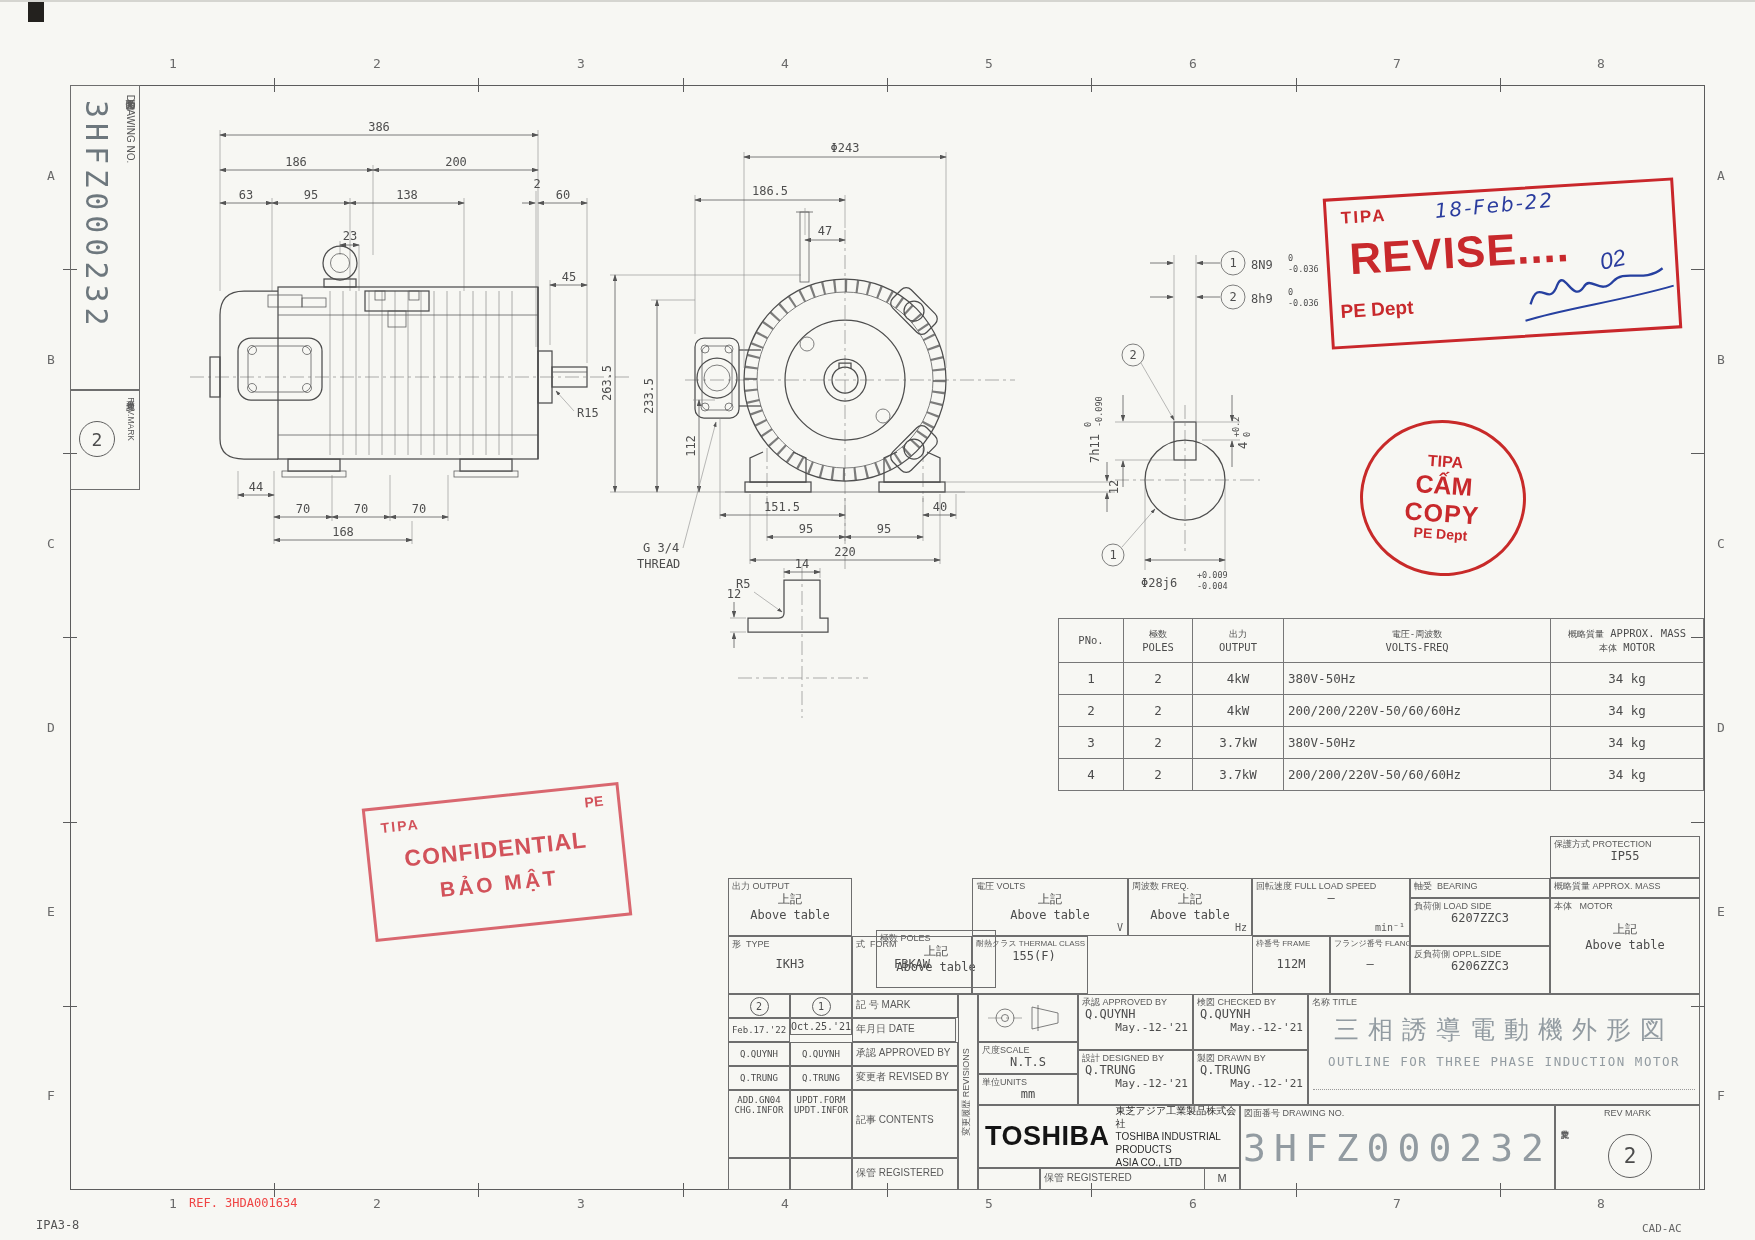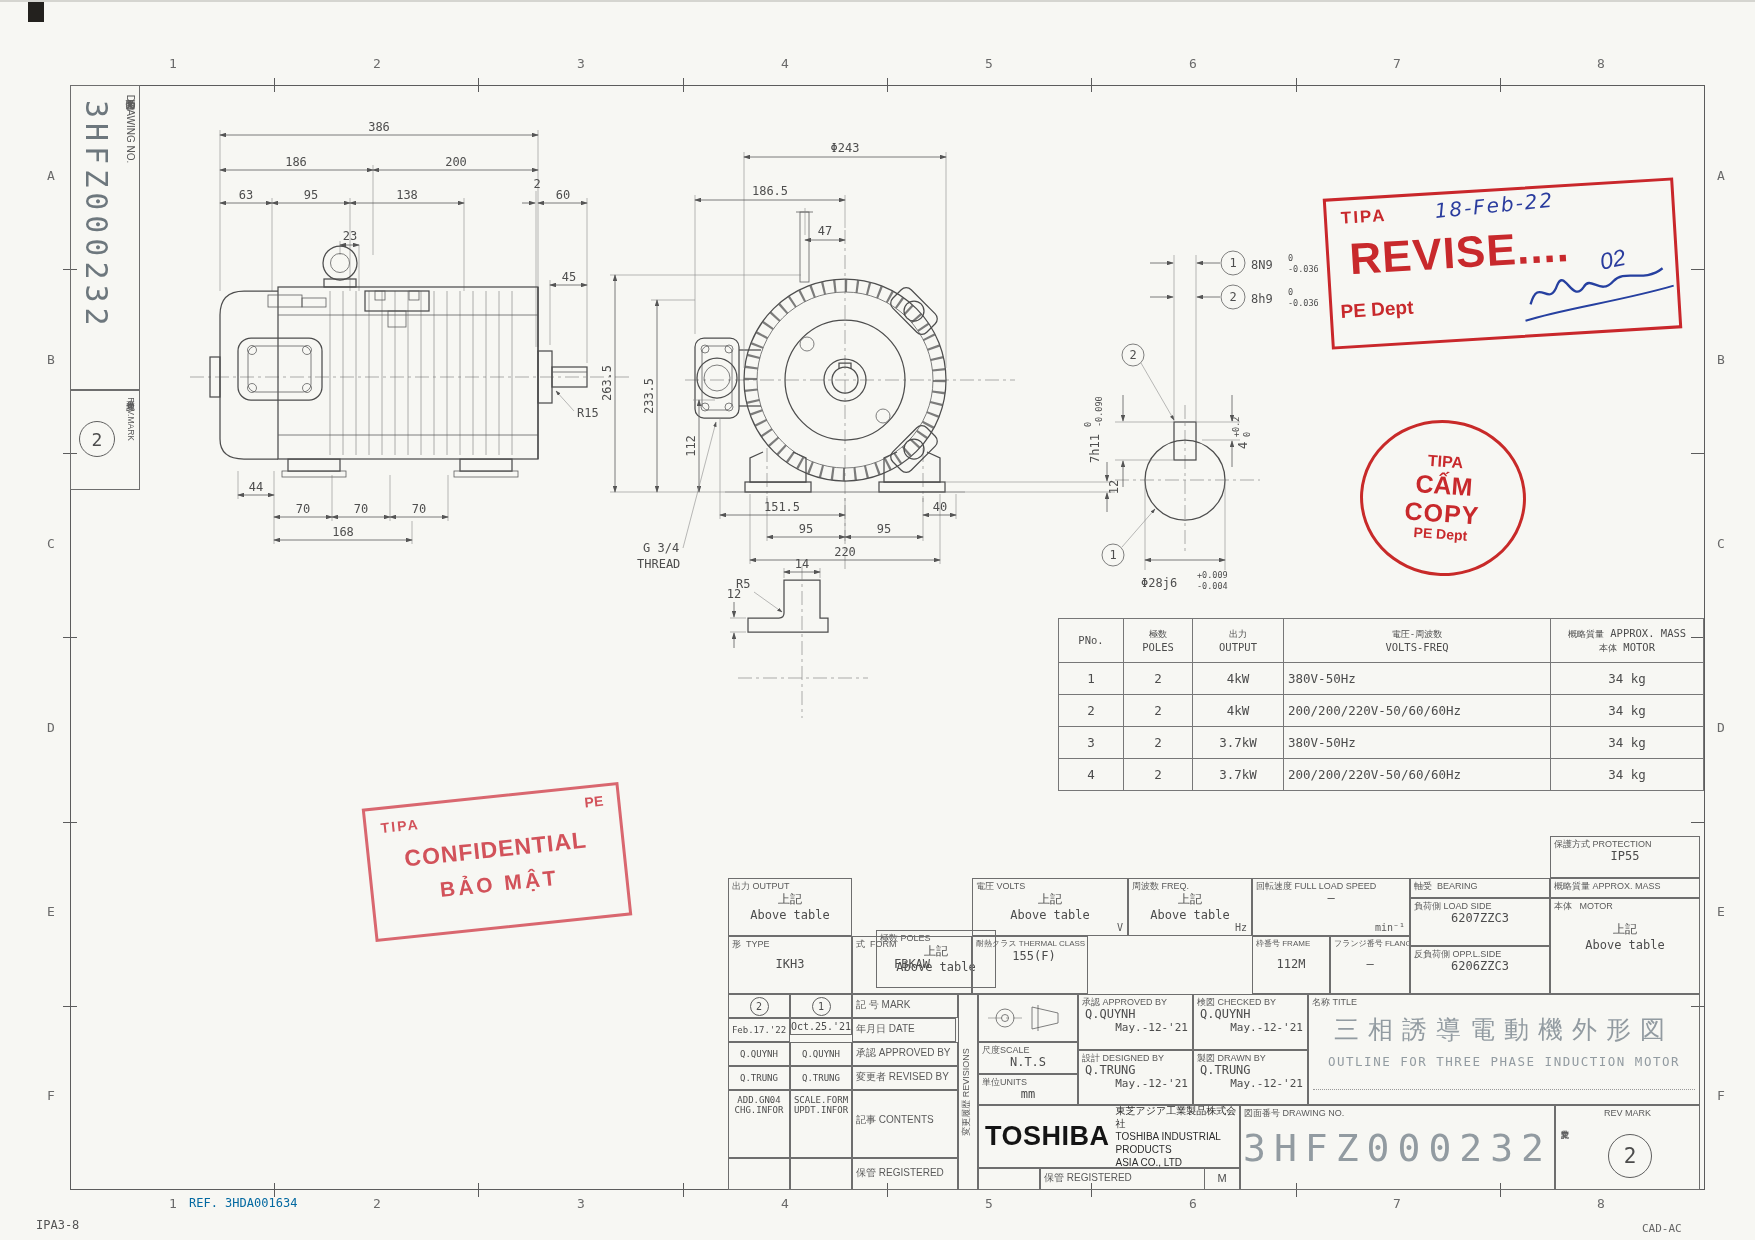--- a/index.html
+++ b/index.html
@@ -579,21 +579,21 @@
   <div class="c ctr vmono" style="left:728px;top:1066px;width:62px;height:24px;font-size:9px;">Q.TRUNG</div>
   <div class="c ctr vmono" style="left:790px;top:1066px;width:62px;height:24px;font-size:9px;">Q.TRUNG</div>
   <div class="c" style="left:852px;top:1066px;width:106px;height:24px;">
     <div class="lab" style="font-size:10px;padding-top:5px;"><span>変更者</span> <span>REVISED BY</span></div>
   </div>
   <div class="c vmono" style="left:728px;top:1090px;width:62px;height:68px;font-size:9px;padding-top:4px;text-align:center;">
     <div>ADD.GN04</div>
       <div>CHG.INFOR</div>
   </div>
   <div class="c vmono" style="left:790px;top:1090px;width:62px;height:68px;font-size:9px;padding-top:4px;text-align:center;">
-    <div>SCALE.FORM</div>
+    <div>UPDT.FORM</div>
       <div>UPDT.INFOR</div>
   </div>
   <div class="c" style="left:852px;top:1090px;width:106px;height:68px;">
     <div class="lab" style="font-size:10px;padding-top:24px;"><span>記事</span> <span>CONTENTS</span></div>
   </div>
   <div class="c" style="left:728px;top:1158px;width:62px;height:32px;"></div>
   <div class="c" style="left:790px;top:1158px;width:62px;height:32px;"></div>
   <div class="c" style="left:852px;top:1158px;width:106px;height:32px;">
     <div class="lab" style="font-size:10px;padding-top:9px;"><span>保管</span> <span>REGISTERED</span></div>
   </div>
@@ -670,17 +670,17 @@
   </div>
   <div class="c" style="left:1555px;top:1105px;width:145px;height:85px;">
     <div style="position:absolute;left:2px;top:18px;width:12px;height:60px;">
       <div class="vert" style="font-size:8px;color:#5a5a5a;">変更記号</div>
     </div>
     <div class="lab" style="text-align:center;">REV MARK</div>
     <span class="circ" style="position:absolute;left:52px;top:28px;width:42px;height:42px;font-size:21px;">2</span>
   </div>
 
 
-  <div class="abs vmono" style="left:150px;top:1196px;font-size:12px;color:#0369a1;padding-left:39px;">REF. 3HDA001634</div>
+  <div class="abs vmono" style="left:150px;top:1196px;font-size:12px;color:#ef4444;padding-left:39px;">REF. 3HDA001634</div>
   <div class="abs vmono" style="left:36px;top:1218px;font-size:12px;color:#555;">IPA3-8</div>
   <div class="abs vmono" style="left:1642px;top:1222px;font-size:11px;color:#666;">CAD-AC</div>
 
 </div>
 
 </body></html>

